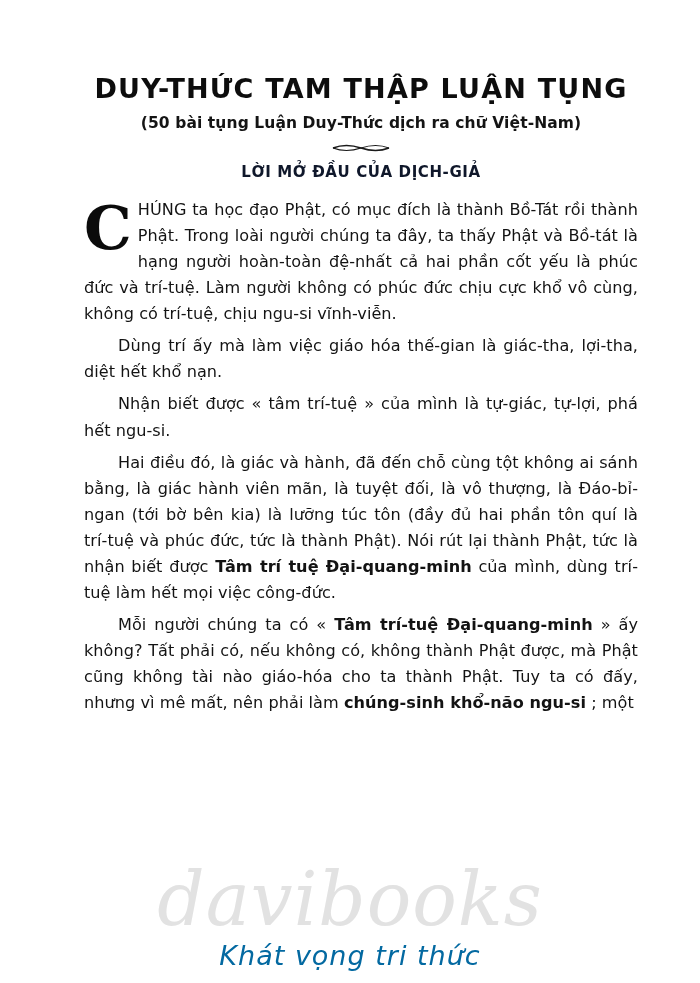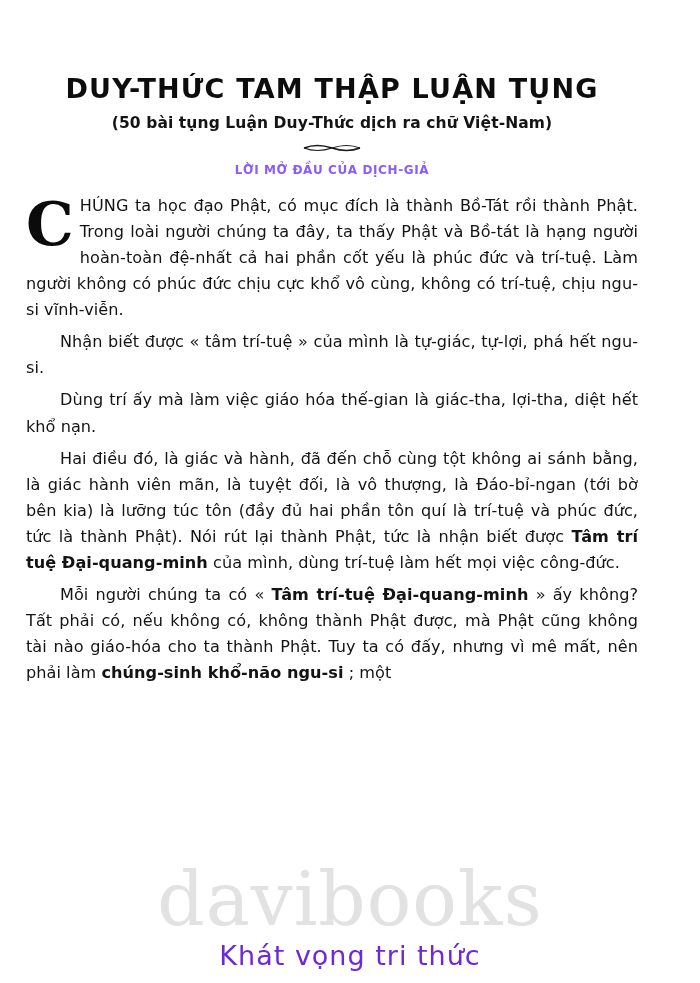--- a/index.html
+++ b/index.html
@@ -11,21 +11,21 @@
     height: 983px;
     background: #ffffff;
     font-family: "Liberation Serif", serif;
     color: #111111;
     position: relative;
     overflow: hidden;
   }
   .page {
     position: absolute;
     inset: 0;
-    padding: 55px 62px 0 26px;
+    padding: 55px 62px 0 84px;
     box-sizing: border-box;
   }
   .title {
     text-align: center;
     font-family: "DejaVu Sans", sans-serif;
     font-weight: bold;
     font-size: 27px;
     letter-spacing: 1.2px;
     margin: 18px 0 6px 0;
     color: #0d0d0d;
@@ -46,24 +46,24 @@
     margin: 8px 0 6px 0;
     color: #1a1a1a;
     font-size: 15px;
     letter-spacing: 2px;
   }
   .ornament svg { display: inline-block; }
   .section-heading {
     text-align: center;
     font-family: "DejaVu Sans", sans-serif;
     font-weight: bold;
-    font-size: 12px;
+    font-size: 15px;
     letter-spacing: 0.6px;
     margin: 6px 0 16px 0;
-    color: #8b5cf6;
+    color: #0f172a;
   }
   .body-text {
     font-family: "DejaVu Sans", sans-serif;
     font-size: 16.1px;
     line-height: 1.62;
     text-align: justify;
     text-justify: inter-word;
     color: #131313;
     letter-spacing: 0.05px;
   }
@@ -85,32 +85,33 @@
     color: #0b0b0b;
   }
   .b { font-weight: bold; }
   .watermark {
     position: absolute;
     left: 0;
     right: 0;
     bottom: 12px;
     text-align: center;
     pointer-events: none;
+    font-style: italic;
   }
   .wm-main {
     font-family: "DejaVu Serif", serif;
     font-size: 74px;
     color: #e2e2e2;
     letter-spacing: 1px;
     line-height: 1;
   }
   .wm-sub {
     font-family: "DejaVu Sans", sans-serif;
     font-size: 27px;
-    color: #6d28d9;
+    color: #0369a1;
     letter-spacing: 1px;
     margin-top: 4px;
     text-align: center;
   }
 </style>
 </head>
 <body>
 
 <div class="page">
 
@@ -124,22 +125,22 @@
       <path d="M2 5 Q 15 10 30 5 Q 45 0 58 5" stroke="#1a1a1a" stroke-width="1.2" fill="none"></path>
     </svg>
   </div>
 
   <h2 class="section-heading">LỜI MỞ ĐẦU CỦA DỊCH-GIẢ</h2>
 
   <div class="body-text">
     <p class="first">
       <span class="dropcap">C</span><span>HÚNG ta học đạo Phật, có mục đích là thành Bồ-Tát rồi thành Phật. Trong loài người chúng ta đây, ta thấy Phật và Bồ-tát là hạng người hoàn-toàn đệ-nhất cả hai phần cốt yếu là phúc đức và trí-tuệ. Làm người không có phúc đức chịu cực khổ vô cùng, không có trí-tuệ, chịu ngu-si vĩnh-viễn.</span>
     </p>
+    <p><span>Dùng trí ấy mà làm việc giáo hóa thế-gian là giác-tha, lợi-tha, diệt hết khổ nạn.</span></p>
     <p><span>Nhận biết được « tâm trí-tuệ » của mình là tự-giác, tự-lợi, phá hết ngu-si.</span></p>
-    <p><span>Dùng trí ấy mà làm việc giáo hóa thế-gian là giác-tha, lợi-tha, diệt hết khổ nạn.</span></p>
     <p><span>Hai điều đó, là giác và hành, đã đến chỗ cùng tột không ai sánh bằng, là giác hành viên mãn, là tuyệt đối, là vô thượng, là Đáo-bỉ-ngan (tới bờ bên kia) là lưỡng túc tôn (đầy đủ hai phần tôn quí là trí-tuệ và phúc đức, tức là thành Phật). Nói rút lại thành Phật, tức là nhận biết được <span class="b">Tâm trí tuệ Đại-quang-minh</span> của mình, dùng trí-tuệ làm hết mọi việc công-đức.</span></p>
     <p><span>Mỗi người chúng ta có « <span class="b">Tâm trí-tuệ Đại-quang-minh</span> » ấy không? Tất phải có, nếu không có, không thành Phật được, mà Phật cũng không tài nào giáo-hóa cho ta thành Phật. Tuy ta có đấy, nhưng vì mê mất, nên phải làm <span class="b">chúng-sinh khổ-não ngu-si</span> ; một</span></p>
   </div>
 
   <div class="watermark">
     <div class="wm-main">davibooks</div>
     <div class="wm-sub">Khát vọng tri thức</div>
   </div>
 
 </div>

